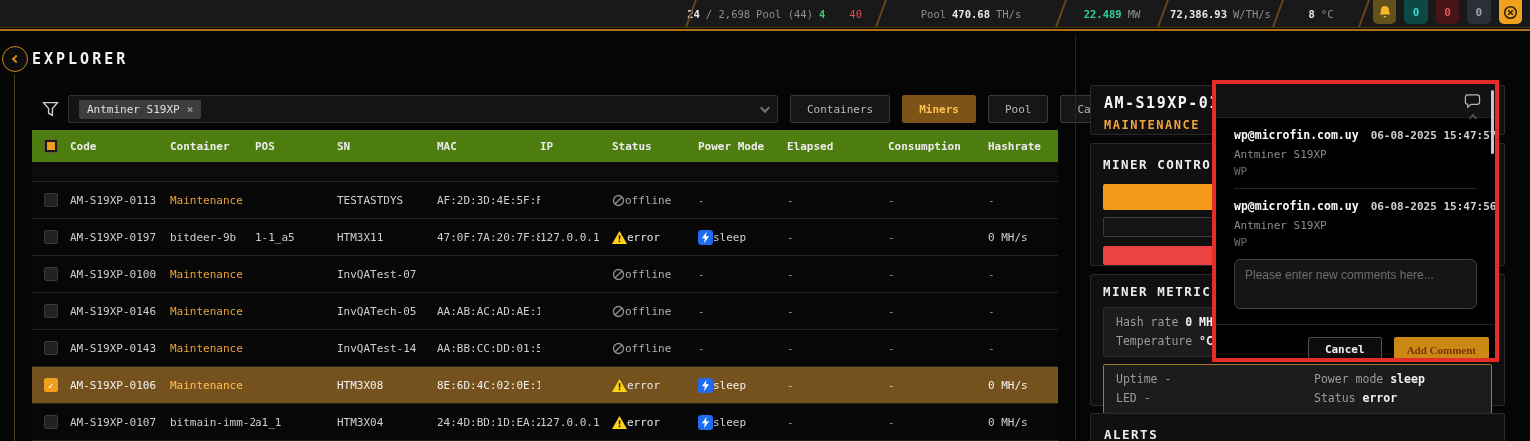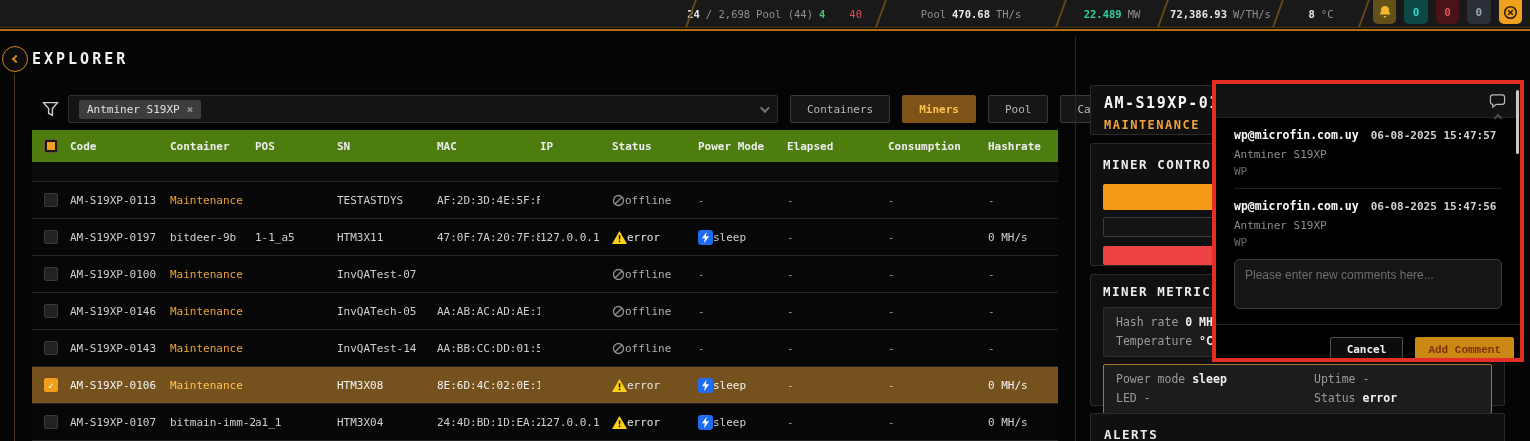--- a/index.html
+++ b/index.html
@@ -96,21 +96,21 @@
   .ctl-dark{ height:20px; background:#141414; border:1px solid #3c3c3c; margin-top:7px; }
   .ctl-red{ height:19px; background:#ee4343; margin-top:9px; }
   .card-metrics{ top:274px; height:132px; padding:9px 12px; }
   .mbox{ background:#1c1c1c; border:1px solid #2e2e2e; border-radius:2px;
     padding:5px 12px; font-size:11.5px; margin-top:8px; }
   .mbox .line{ line-height:19px; white-space:nowrap; }
   .mbox .lbl{ color:#9a9a9a; } .mbox .val{ color:#f0f0f0; font-weight:bold; }
   .mbox2{ border-color:#a5762b; display:grid; grid-template-columns:198px 1fr; margin-top:7px; }
   .card-alerts{ top:413px; height:60px; padding:13px; }
   
-  .overlay{ position:absolute; left:1212px; top:80px; width:312px; height:282px;
+  .overlay{ position:absolute; left:1212px; top:80px; width:287px; height:282px;
     background:#000; border:4px solid #e42d26; overflow:hidden; z-index:10; }
   .ov-strip{ height:34px; background:#121212; border-bottom:1px solid #1f1f1f; position:relative; }
   .ov-strip svg{ position:absolute; right:14px; top:9px; }
   .ov-chevup{ position:absolute; right:19px; top:31px; width:6px; height:6px;
     border-left:2px solid #4a4a4a; border-top:2px solid #4a4a4a; transform:rotate(45deg); }
   .ov-scroll{ position:absolute; right:1px; top:6px; width:3px; height:64px; background:#c9c9c9; border-radius:2px; }
   .ov-body{ padding:10px 18px 0 18px; }
   .cmt-head{ display:flex; align-items:baseline; gap:12px; white-space:nowrap; }
   .cmt-author{ font-size:11.5px; font-weight:bold; color:#fafafa; }
   .cmt-time{ font-size:11px; font-weight:bold; color:#d0d0d0; }
@@ -119,21 +119,21 @@
   .cmt-div{ border-top:1px solid #242424; margin:10px 0; }
   .ov-textarea{ width:100%; height:50px; margin-top:10px; background:#151515;
     border:1px solid #3e3e3e; border-radius:6px; resize:none; padding:8px 10px;
     font-family:"Liberation Sans", sans-serif; font-size:12px; color:#d0d0d0; }
   .ov-textarea::placeholder{ color:#6e6e6e; }
   .ov-div2{ border-top:1px solid #242424; margin:11px -18px 0 -18px; }
   .ov-actions{ display:flex; justify-content:flex-end; gap:12px; margin:12px -12px 0 0; }
   .btn-cancel{ background:#0c0c0c; border:1px solid #505050; color:#f0f0f0;
     font-family:inherit; font-size:11px; font-weight:bold; padding:5px 16px; border-radius:2px; cursor:pointer; }
   .btn-add{ background:#cb8914; border:none; color:#7c3109;
-    font-family:Liberation Mono, monospace; font-size:11px; font-weight:bold; padding:6px 13px; border-radius:2px; cursor:pointer; white-space:nowrap; }
+    font-family:Liberation Serif, serif; font-size:11px; font-weight:bold; padding:6px 13px; border-radius:2px; cursor:pointer; white-space:nowrap; }
 </style>
 </head>
 <body>
 
 <div class="screen">
 
   <header class="topbar">
     <div class="tb-spacer"></div>
     <div class="tb-div"></div>
     <div class="tb-seg seg-miners">
@@ -428,26 +428,26 @@
         <span class="lbl">Hash rate</span>
         <span class="val">0 MH/s</span>
       </div>
       <div class="line">
         <span class="lbl">Temperature</span>
         <span class="val">°C</span>
       </div>
     </div>
     <div class="mbox mbox2">
       <div class="line">
+        <span class="lbl">Uptime</span>
+        <span class="lbl">-</span>
+      </div>
+      <div class="line">
         <span class="lbl">Power mode</span>
         <span class="val">sleep</span>
-      </div>
-      <div class="line">
-        <span class="lbl">Uptime</span>
-        <span class="lbl">-</span>
       </div>
       <div class="line">
         <span class="lbl">LED</span>
         <span class="lbl">-</span>
       </div>
       <div class="line">
         <span class="lbl">Status</span>
         <span class="val">error</span>
       </div>
     </div>

